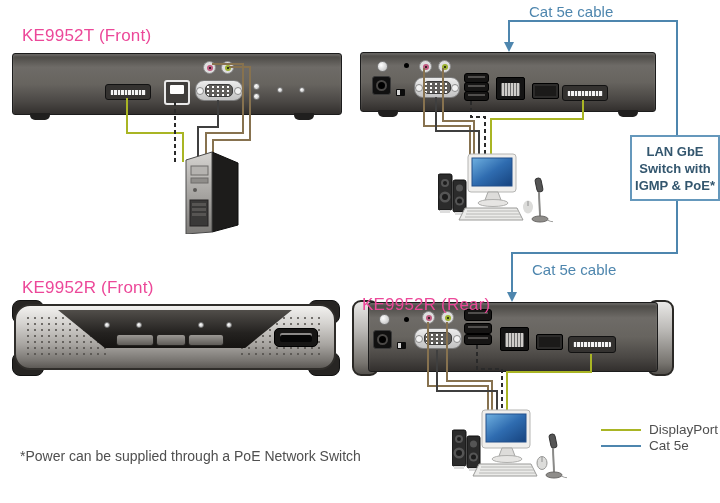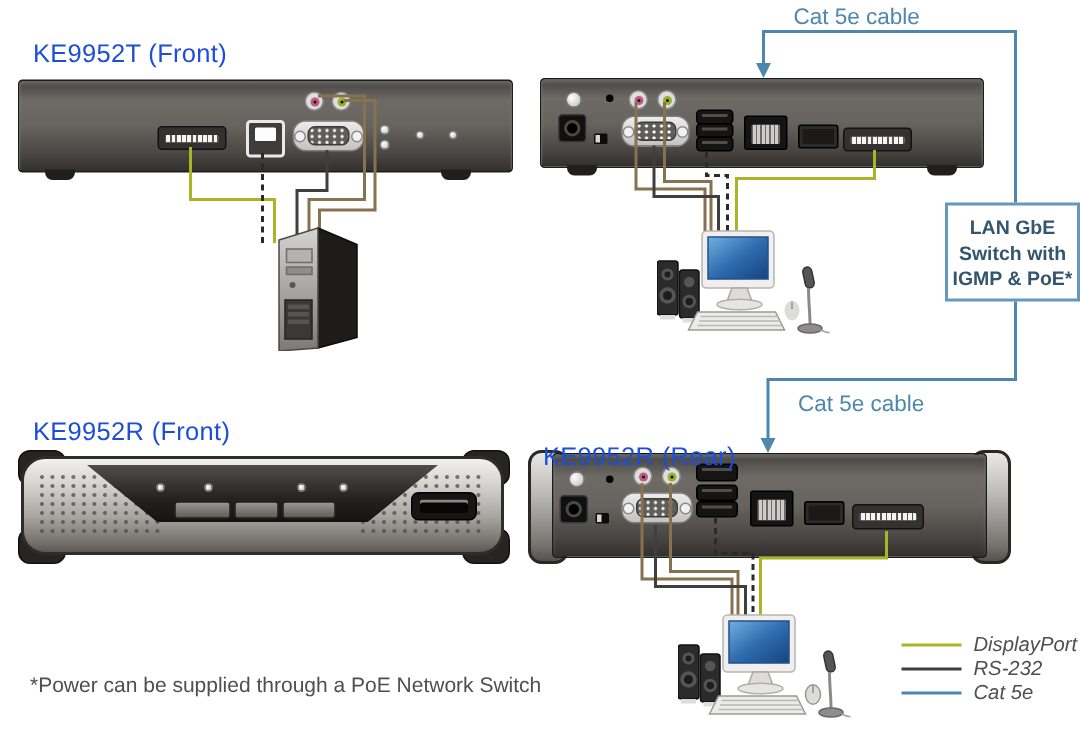--- a/index.html
+++ b/index.html
@@ -1,19 +1,19 @@
 <!DOCTYPE html>
 <html><head>
 <meta charset="utf-8">
 <style>
   html,body{margin:0;padding:0;background:#fff;}
   .stage{position:relative;width:720px;height:503px;background:#ffffff;overflow:hidden;
          font-family:"Liberation Sans",sans-serif;}
   .abs{position:absolute;}
-  .title{font-size:17px;color:#1d4ed8;letter-spacing:.2px;z-index:7;}
+  .title{font-size:17px;color:#ec4899;letter-spacing:.2px;z-index:7;}
   .cat-label{font-size:15px;color:#4e86ae;z-index:7;}
   .device{z-index:1;}
   
   .panel{position:absolute;background:linear-gradient(180deg,#45433f 0%,#6e6b67 22%,#67645f 50%,#4a4744 80%,#322f2d 100%);
          border:1px solid #1c1c1c;border-radius:3px;box-shadow:inset 0 2px 2px rgba(255,255,255,.18);}
   .foot{position:absolute;background:#201f1e;border-radius:0 0 5px 5px;}
   
   .dp-port{position:absolute;background:#343230;border:1px solid #121212;border-radius:3px;
            display:flex;align-items:center;justify-content:center;}
   .dp-slot{width:82%;height:5px;border-radius:1px;background-color:#f4f4f4;
@@ -63,21 +63,21 @@
   .cables{position:absolute;left:0;top:0;z-index:5;}
   .gfx{position:absolute;z-index:6;}
   .switch-box{position:absolute;left:630px;top:135px;width:86px;height:62px;background:#fff;
        border:2px solid #6598bc;z-index:6;display:flex;flex-direction:column;align-items:center;justify-content:center;
        font-size:13px;font-weight:bold;color:#33566e;line-height:17px;text-align:center;}
   .footnote{position:absolute;left:20px;top:446px;font-size:14px;color:#4f4f4f;line-height:20px;z-index:7;}
   .footnote .l2{padding-left:6px;}
   .legend{position:absolute;left:600px;top:423px;z-index:7;display:flex;flex-direction:column;gap:3px;}
   .legend-row{display:flex;align-items:center;height:13px;}
   .legend-row svg{flex:0 0 auto;}
-  .legend-label{margin-left:7px;font-size:13.5px;color:#4f4f4f;font-style:italic;}
+  .legend-label{margin-left:7px;font-size:13.5px;color:#4f4f4f;}
 </style>
 </head>
 <body>
 
 <div class="stage">
 
   <div class="abs title" style="left:22px;top:26px;">KE9952T (Front)</div>
   <div class="abs title" style="left:22px;top:278px;">KE9952R (Front)</div>
   <div class="abs title" style="left:362px;top:295px;">KE9952R (Rear)</div>
 
@@ -311,25 +311,19 @@
 
   <div class="legend">
     <div class="legend-row">
       <svg width="42" height="6">
           <line x1="1" y1="3" x2="41" y2="3" stroke-width="2" stroke="#a9b524"></line>
         </svg>
       <span class="legend-label">DisplayPort</span>
     </div>
     <div class="legend-row">
       <svg width="42" height="6">
-          <line x1="1" y1="3" x2="41" y2="3" stroke-width="2" stroke="#3f3f3f"></line>
-        </svg>
-      <span class="legend-label">RS-232</span>
-    </div>
-    <div class="legend-row">
-      <svg width="42" height="6">
           <line x1="1" y1="3" x2="41" y2="3" stroke-width="2" stroke="#4e86ae"></line>
         </svg>
       <span class="legend-label">Cat 5e</span>
     </div>
   </div>
 
 </div>
 
 </body></html>

